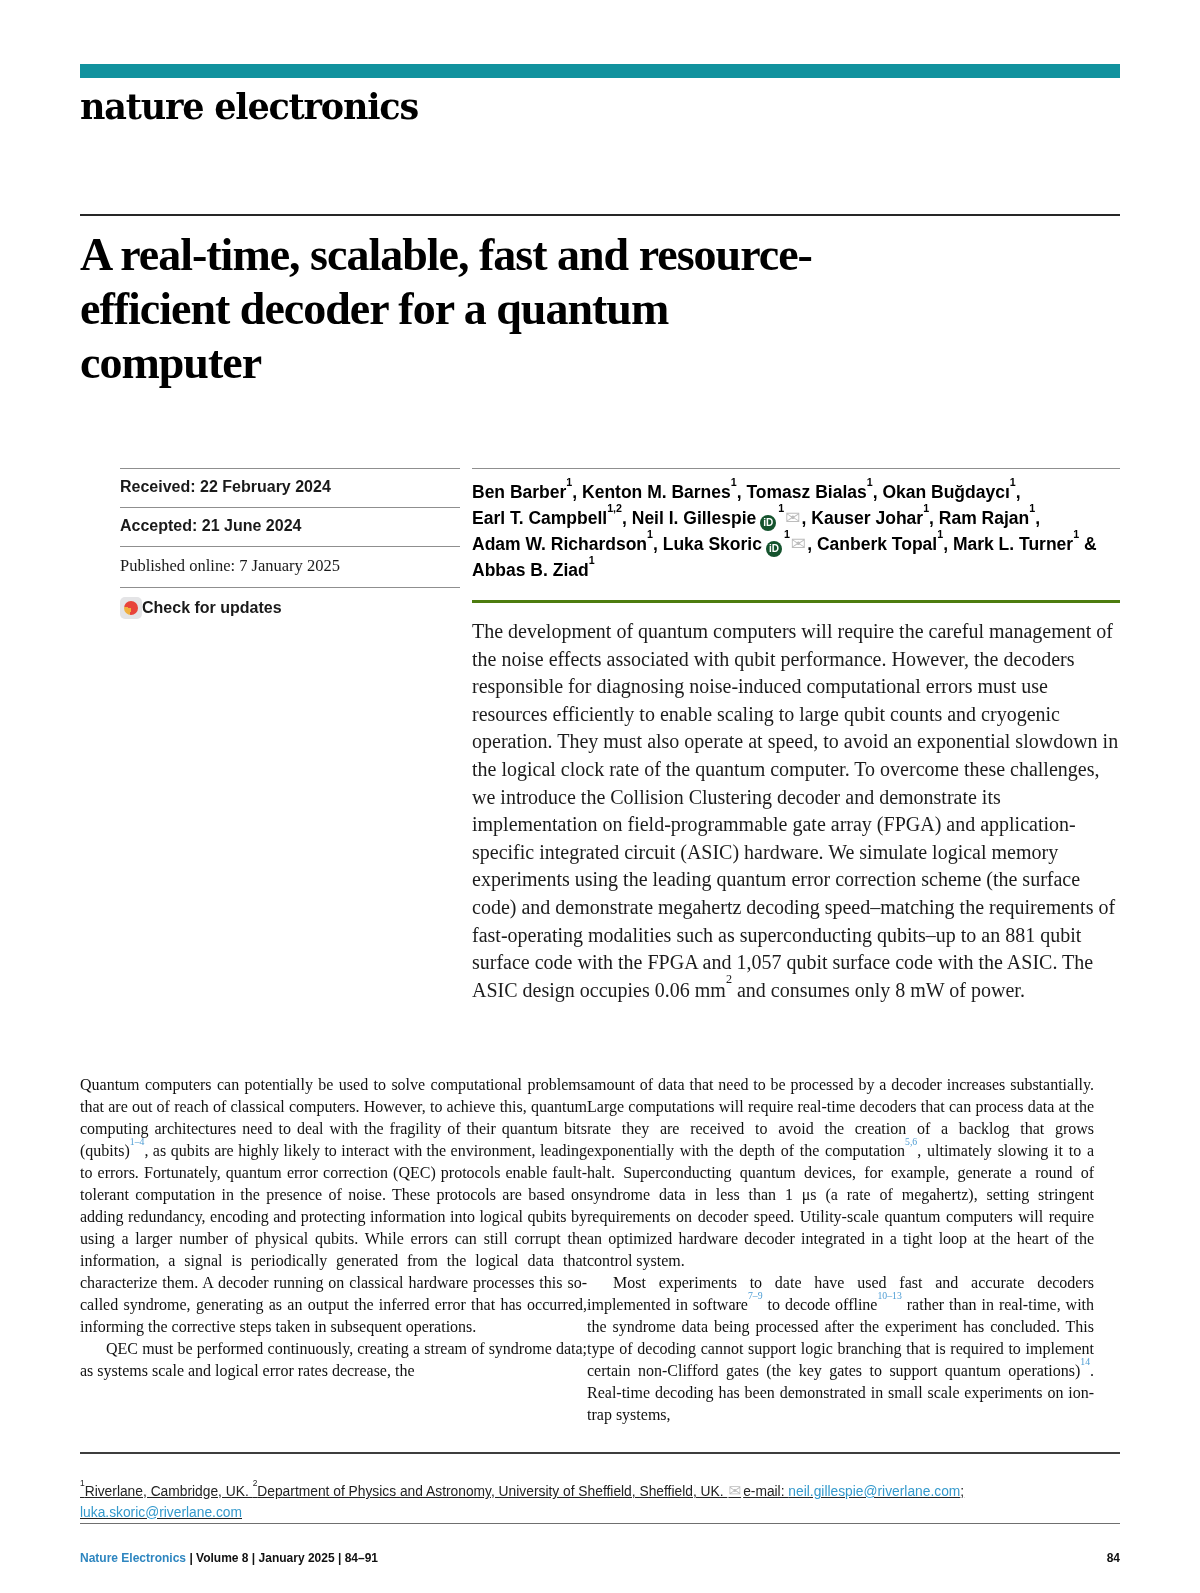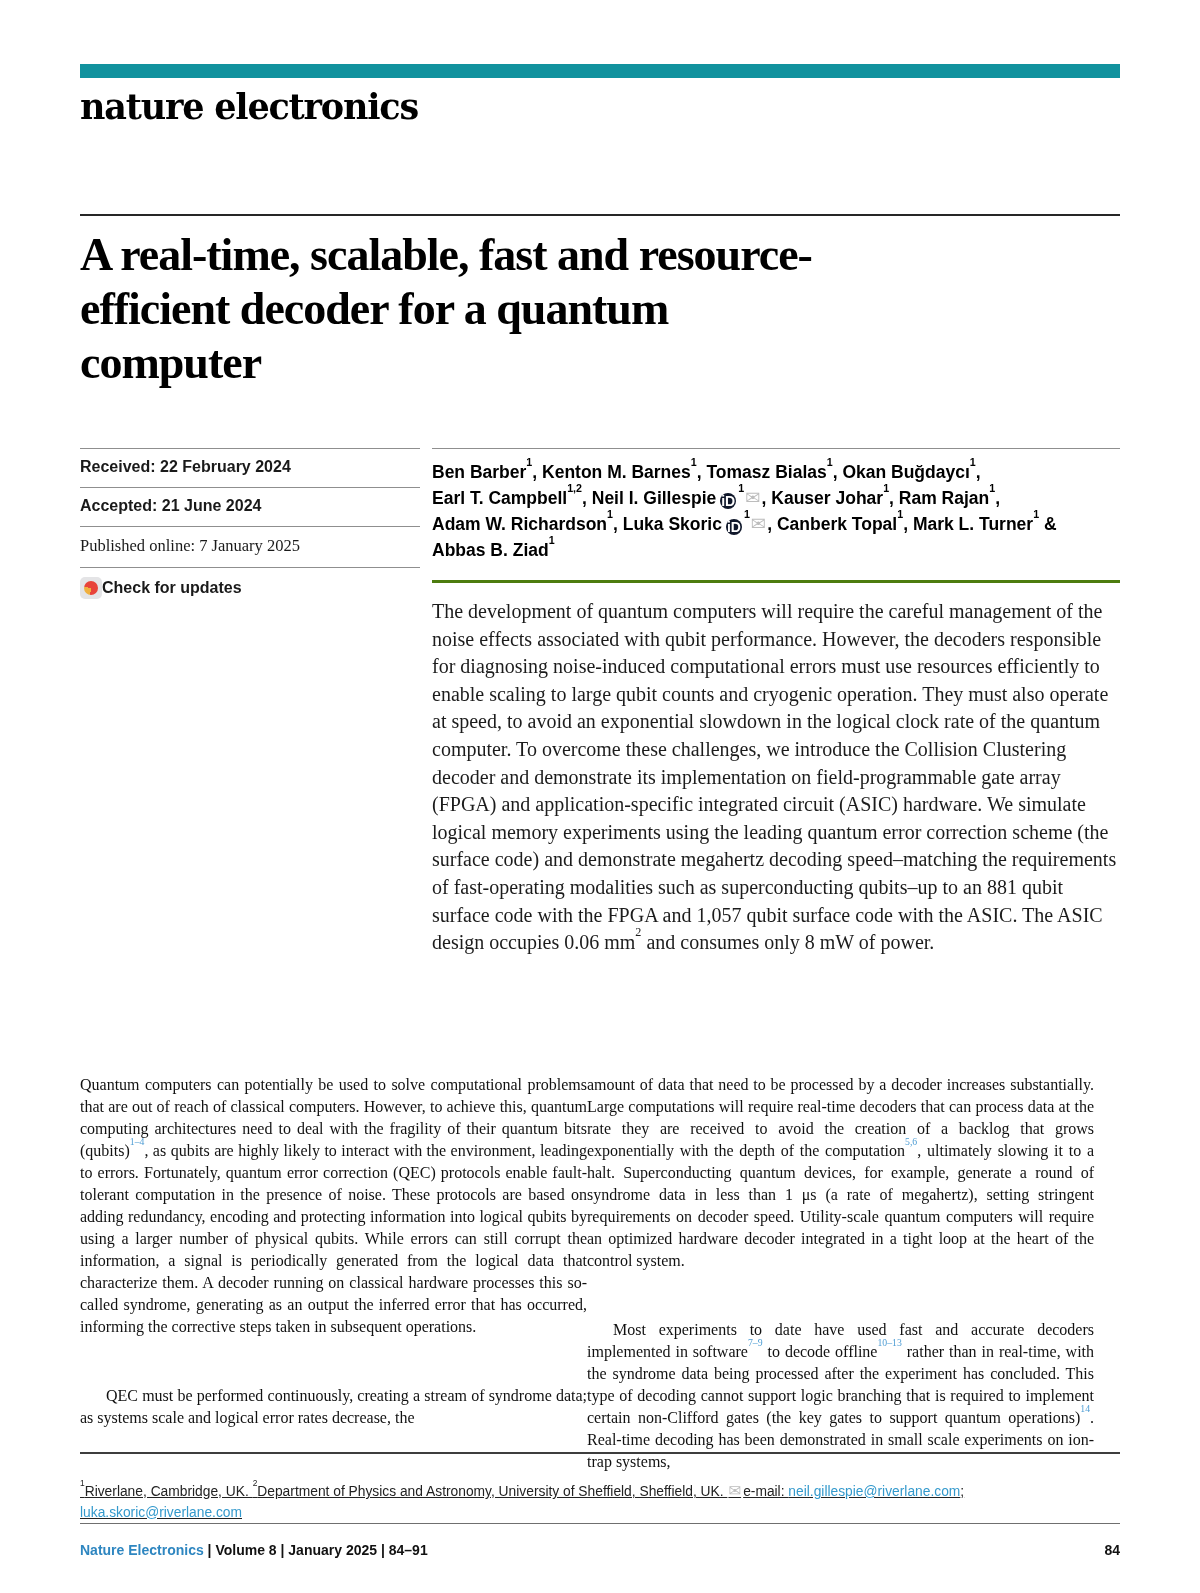--- a/index.html
+++ b/index.html
@@ -36,21 +36,21 @@
     top: 228px;
     font-family: "Liberation Serif", serif;
     font-weight: 700;
     font-size: 46px;
     line-height: 54px;
     letter-spacing: -1px;
     color: #000;
     margin: 0;
   }
 
-  .meta { top: 448px; display: flex; }
+  .meta { top: 468px; display: flex; margin-left: 40px; }
   .meta-left { width: 340px; flex: none; }
   .meta-right { flex: 1; margin-left: 12px; }
 
   .meta-row { border-top: 1px solid #8f8f8f; padding: 9px 0 11px; }
   .meta-row.sans { font-weight: 700; font-size: 16px; }
   .meta-row.serif { font-family: "Liberation Serif", serif; font-size: 16.5px; font-weight: 400; }
   .cfu { display: flex; align-items: center; font-weight: 700; font-size: 16px; cursor: pointer; }
   .cfu-badge {
     width: 22px; height: 22px; border-radius: 5px; background: #e4e4e6;
     display: inline-flex; align-items: center; justify-content: center; flex: none;
@@ -73,56 +73,56 @@
     font-size: 20px; line-height: 27.6px;
     color: #1c1c1c;
   }
 
   sup { font-size: 61%; line-height: 0; position: relative; top: -0.48em; }
   sup.ref { color: #4e9dd4; }
 
   .icon-orcid {
     display: inline-flex; align-items: center; justify-content: center;
     width: 16px; height: 16px; border-radius: 50%;
-    background: #0f172a; color: #fff;
+    background: #14532d; color: #fff;
     font-family: "Liberation Sans", sans-serif;
-    font-size: 14px; font-weight: 700;
+    font-size: 10px; font-weight: 700;
     vertical-align: -2px; margin: 0 2px 0 4px;
     cursor: pointer;
   }
   .icon-envelope {
     color: #bdbdbd; font-weight: 400; font-size: 105%;
     margin: 0 1px; cursor: pointer; font-family: "DejaVu Sans", sans-serif;
   }
 
   .body-cols { top: 1074px; display: flex; }
   .col {
     width: 507px; flex: none;
     font-family: "Liberation Serif", serif;
     font-size: 16px; line-height: 22px;
     text-align: justify; color: #111;
   }
   .col p { margin: 0; }
-  .col p.indent { text-indent: 26px; margin-top: 47px; }
+  .col p.indent { text-indent: 26px; }
 
   .footnote {
     top: 1452px;
     border-top: 2px solid #3d3d3d;
     padding-top: 27px;
     font-size: 13.8px; line-height: 20.5px; color: #222; text-decoration: underline;
   }
   .footnote .icon-envelope { font-size: 110%; margin-right: 2px; }
   .link { color: #3399cc; text-decoration: none; cursor: pointer; }
 
   .footer {
     top: 1523px;
     border-top: 1px solid #6f6f6f;
-    padding-top: 18px;
+    padding-top: 27px;
     display: flex; justify-content: space-between;
-    font-weight: 700; font-size: 14px; color: #111;
+    font-weight: 700; font-size: 12px; color: #111;
   }
   .jlink { color: #2e86c0; cursor: pointer; }
 </style>
 </head>
 <body>
 
 <div class="page">
 
   <div class="abs teal-bar"></div>
 

